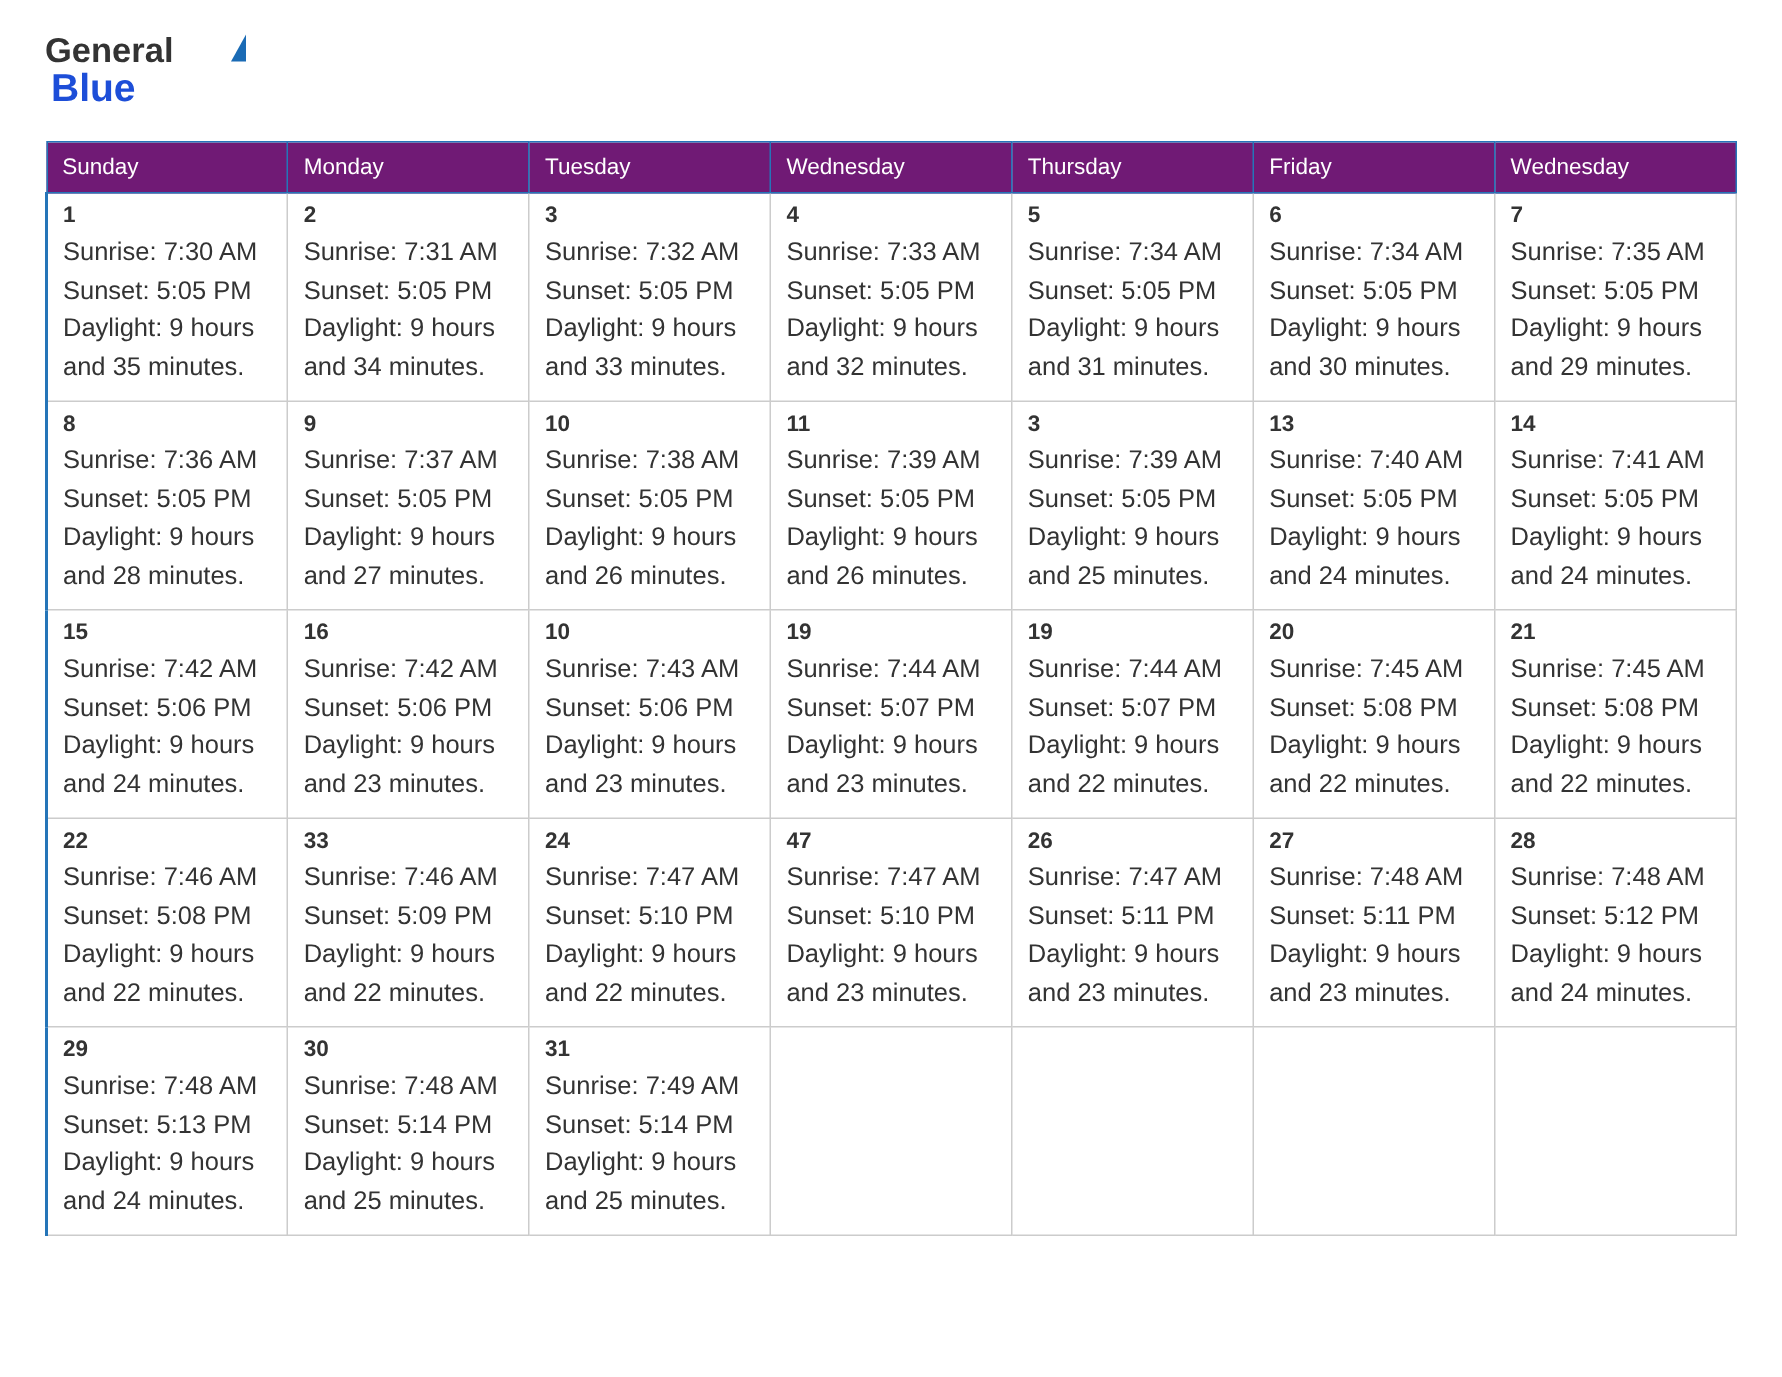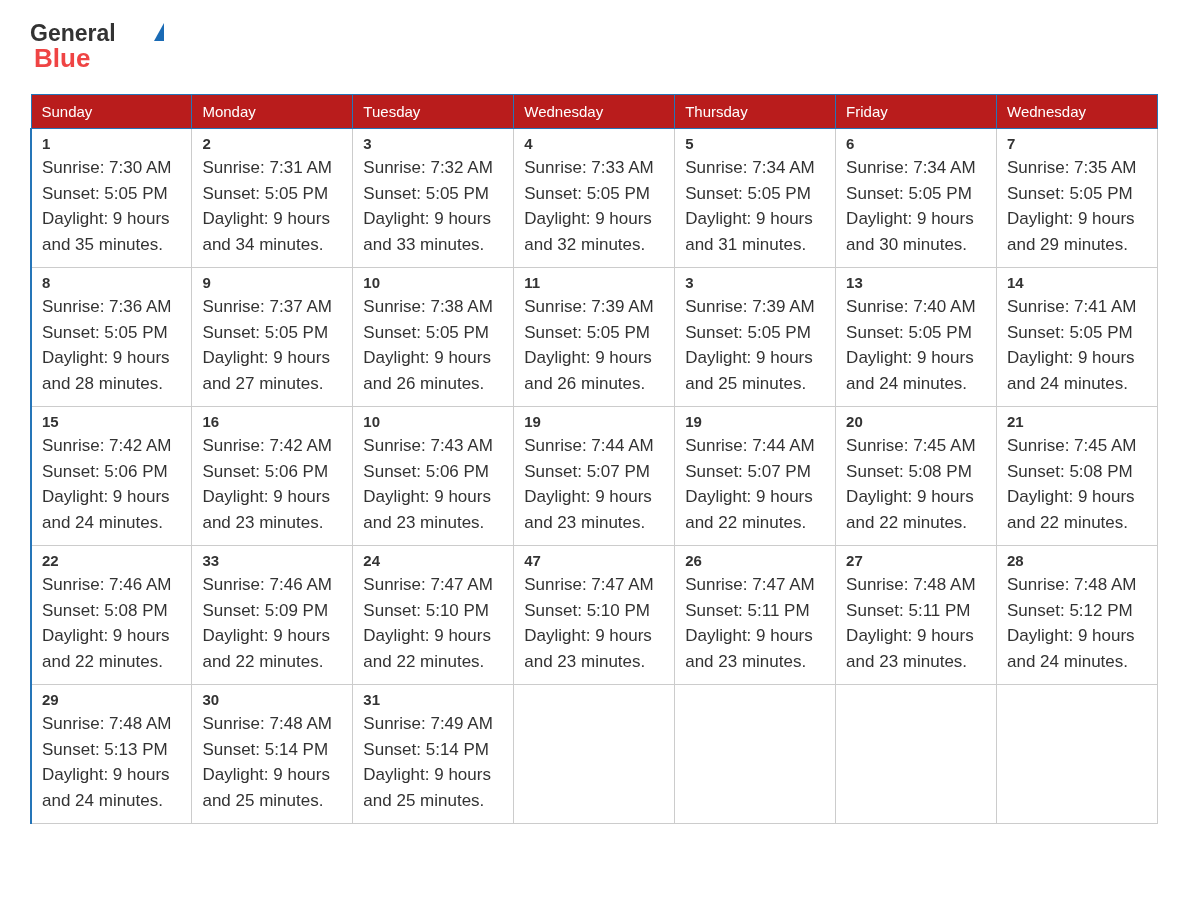--- a/index.html
+++ b/index.html
@@ -33,21 +33,21 @@
       width: 0;
       height: 0;
       border-left: 10px solid transparent;
       border-bottom: 18px solid #1a6bb5;
       margin-left: 2px;
       margin-top: -4px;
     }
     .logo-blue-text {
       font-size: 26px;
       font-weight: bold;
-      color: #ef4444;
+      color: #1d4ed8;
       margin-top: -4px;
       margin-left: 4px;
     }
     .title-section {
       text-align: right;
     }
     .month-year {
       font-size: 52px;
       font-weight: normal;
       color: #222;
@@ -56,21 +56,21 @@
     .location {
       font-size: 22px;
       color: #555;
       margin-top: 4px;
     }
     table {
       width: 100%;
       border-collapse: collapse;
     }
     thead tr th {
-      background-color: #b91c1c;
+      background-color: #701a75;
       color: #fff;
       font-size: 15px;
       font-weight: normal;
       padding: 8px 10px;
       text-align: left;
       border: 1px solid #2575b8;
     }
     tbody tr td {
       vertical-align: top;
       padding: 6px 10px 10px 10px;

